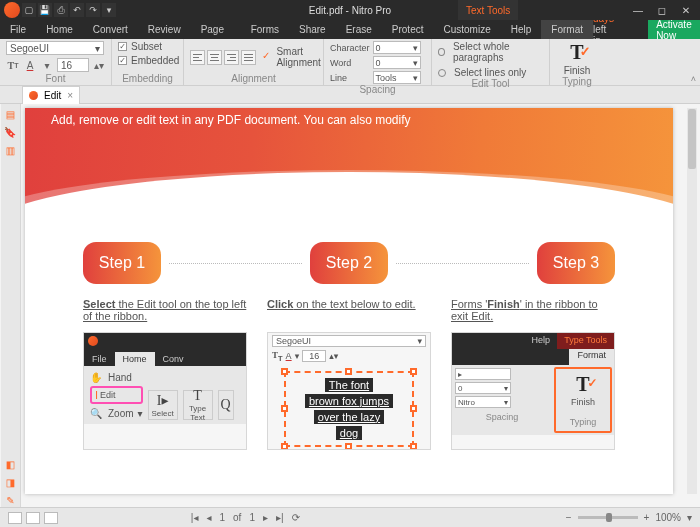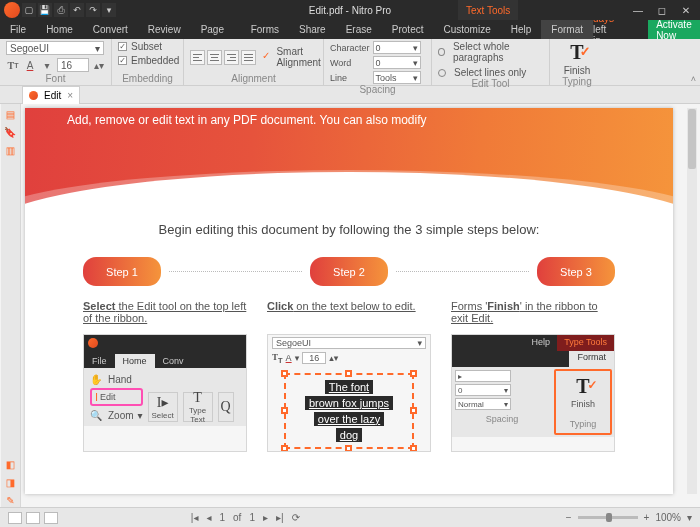--- a/index.html
+++ b/index.html
@@ -55,27 +55,27 @@
 .workspace { position:absolute; left:0; top:104px; width:700px; height:403px; background:#f4f4f4; }
 .leftgutter { position:absolute; left:1px; top:0; width:20px; height:100%; background:#e7e7e7; display:flex; flex-direction:column; align-items:center; padding-top:3px; gap:4px; border-right:1px solid #d7d7d7;}
 .leftgutter .gi { width:14px; height:14px; font-size:10px; color:#ff6a2b; display:flex; align-items:center; justify-content:center; }
 .leftgutter .spacer { flex:1; }
 .canvas { position:absolute; left:25px; top:4px; width:648px; height:386px; background:#fff; box-shadow:0 0 4px rgba(0,0,0,.25); overflow:hidden; }
 .scroll-v { position:absolute; right:3px; top:4px; width:10px; height:386px; background:#e7e7e7; }
 .scroll-v .thumb { width:8px; height:60px; background:#c4c4c4; margin:1px auto; border-radius:2px; }
 
 
 .wavehdr { height:98px; background:linear-gradient(95deg,#e0403d 0%,#e6533c 35%,#f07a38 70%,#f5943b 100%); position:relative; overflow:hidden; }
-.wavehdr .txt { color:#fff; font-size:12px; padding:4px 0 0 42px; line-height:1.35; }
+.wavehdr .txt { color:#fff; font-size:12px; padding:4px 0 0 26px; line-height:1.35; }
 .wave1 { position:absolute; left:-6%; bottom:-24px; width:112%; height:58px; background:#fff; border-radius:50% 50% 0 0 / 100% 100% 0 0; }
 .wave2 { position:absolute; left:-6%; bottom:-12px; width:112%; height:48px; background:rgba(255,255,255,.28); border-radius:50% 50% 0 0 / 100% 100% 0 0; }
 
 .docbody { padding:16px 30px 0 30px; text-align:center; color:#464646; font-size:13px; }
 .stepsrow { display:flex; justify-content:space-between; align-items:center; margin:20px 28px 0 28px; }
-.pill { width:78px; height:29px; border-radius:13px; background:linear-gradient(90deg,#e0403d,#f5943b); color:#fff; font-size:11px; display:flex; align-items:center; justify-content:center; }
+.pill { width:78px; height:42px; border-radius:13px; background:linear-gradient(90deg,#e0403d,#f5943b); color:#fff; font-size:16px; display:flex; align-items:center; justify-content:center; }
 .conn { flex:1; height:0; border-top:1px dotted #bbb; margin:0 8px; }
 .cols { display:flex; justify-content:space-between; margin:14px 28px 0 28px; text-align:left; font-size:11px; color:#555; gap:20px;}
 .cols .col { width:180px;text-decoration:underline; }
 .shots { display:flex; justify-content:space-between; margin:10px 28px 0 28px; gap:20px;}
 .shot { width:180px; height:118px; border:1px solid #d7d7d7; background:#f6f6f6; position:relative; overflow:hidden; font-size:9px; color:#555; }
 
 
 .s1top { height:16px; background:#2a2a2a; display:flex; align-items:center; padding-left:4px; gap:3px; }
 .s1top .dot { width:10px; height:10px; border-radius:50%; background:linear-gradient(135deg,#ff6a2b,#e14a1f); }
 .s1tabs { height:17px; background:#2a2a2a; display:flex; color:#ccc; align-items:flex-end; }
@@ -300,21 +300,20 @@
 
   <div class="canvas">
     <div class="wavehdr">
       <div class="txt">
         <div>Add, remove or edit text in any PDF document. You can also modify</div>
       </div>
       <div class="wave2"></div>
       <div class="wave1"></div>
     </div>
     <div class="docbody">
-      <div>Begin editing this document by following the 3 simple steps below:</div>
       <div class="stepsrow">
         <div class="pill">Step 1</div>
         <div class="conn"></div>
         <div class="pill">Step 2</div>
         <div class="conn"></div>
         <div class="pill">Step 3</div>
       </div>
       <div class="cols">
         <div class="col"><b>Select</b><span> the Edit tool on the top left of the ribbon.</span></div>
         <div class="col"><b>Click</b><span> on the text below to edit.</span></div>
@@ -399,21 +398,21 @@
           <div class="s3rib">
             <div class="s3col1">
               <div class="dd">
                   <span>▸</span>
                 </div>
               <div class="dd">
                   <span>0</span>
                   <span style="margin-left:auto">▾</span>
                 </div>
               <div class="dd">
-                  <span>Normal</span>
+                  <span>Nitro</span>
                   <span style="margin-left:auto">▾</span>
                 </div>
               <div class="gt">Spacing</div>
             </div>
             <div class="s3col2">
               <div class="fi">T<span class="c">✓</span></div>
               <div class="lab">Finish</div>
               <div class="gt">Typing</div>
             </div>
           </div>

